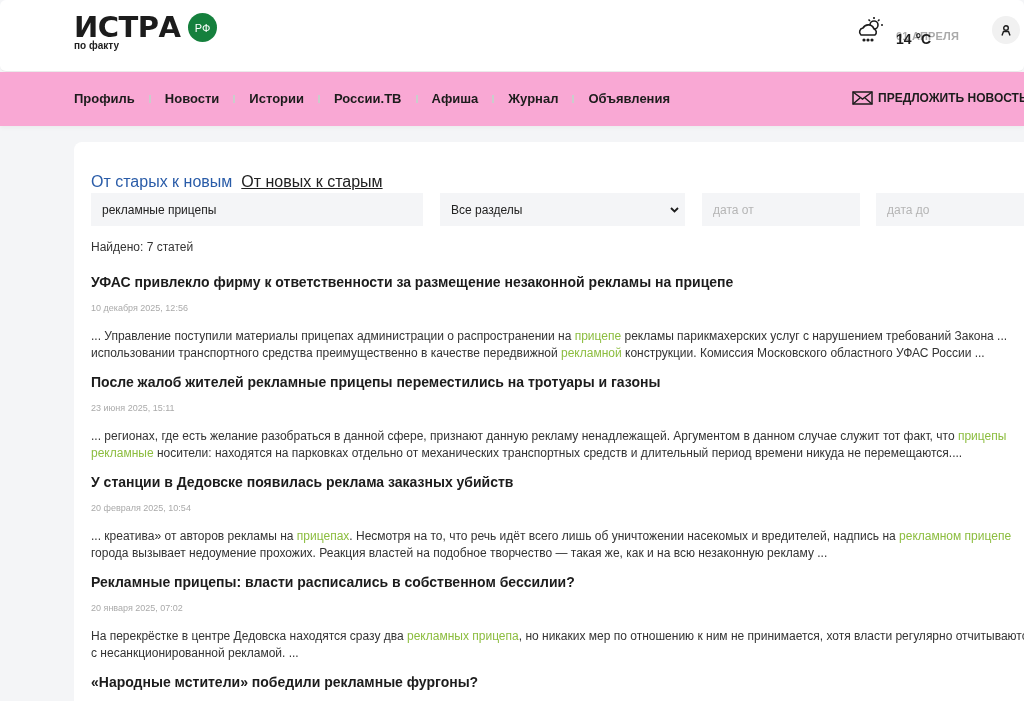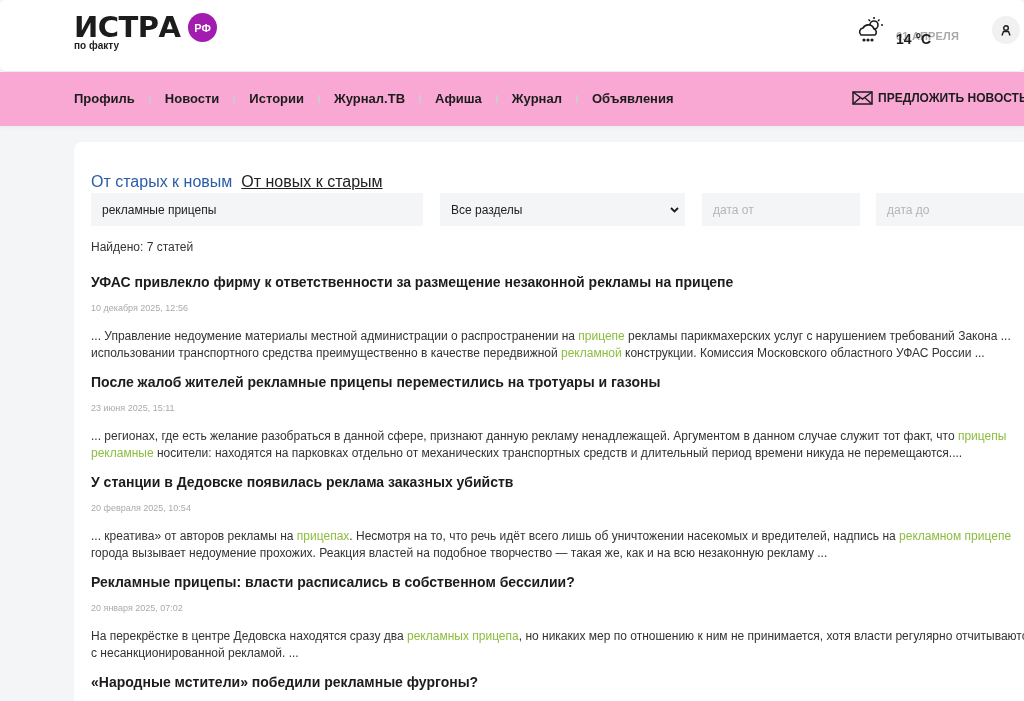--- a/index.html
+++ b/index.html
@@ -2,21 +2,21 @@
 <html><head>
 <meta charset="utf-8">
 <style>
   * { box-sizing: border-box; margin: 0; padding: 0; }
   html, body { width: 1024px; height: 701px; overflow: hidden; }
   body { background: #f4f5f7; font-family: "Liberation Sans", "DejaVu Sans", sans-serif; color: #222; position: relative; }
 
   .topbar { position: absolute; left: 0; top: 0; width: 1024px; height: 72px; background: #fff; border-bottom: 1px solid #ececec; border-radius: 6px; }
   .logo { position: absolute; left: 74px; top: 12px; width: 150px; height: 42px; }
   .logo-word { position: absolute; left: 0; top: 0; font-family: "DejaVu Sans", sans-serif; font-weight: bold; font-size: 29px; letter-spacing: -0.5px; color: #1c1c1c; line-height: 30px; }
-  .logo-rf { position: absolute; left: 114px; top: 1px; width: 29px; height: 29px; border-radius: 50%; background: #a21caf; color: #fff; font-weight: bold; font-size: 11px; display: flex; align-items: center; justify-content: center; }
+  .logo-rf { position: absolute; left: 114px; top: 1px; width: 29px; height: 29px; border-radius: 50%; background: #15803d; color: #fff; font-weight: normal; font-size: 11px; display: flex; align-items: center; justify-content: center; }
   .logo-tag { position: absolute; left: 0; top: 28px; font-size: 10px; color: #222; font-weight: bold; }
 
   .weather { position: absolute; left: 856px; top: 14px; width: 110px; height: 40px; }
   .weather-icon { position: absolute; left: 0; top: 2px; width: 28px; height: 28px; }
   .weather-date { position: absolute; left: 40px; top: 8px; font-size: 11px; color: #aaa; font-weight: bold; letter-spacing: 0.2px; margin-top: 8px; }
   .weather-temp { position: absolute; left: 40px; top: 17px; font-size: 14px; color: #1c1c1c; font-weight: bold; }
   .user-btn { position: absolute; left: 992px; top: 16px; width: 28px; height: 28px; border-radius: 50%; background: #f1f1f1; display: flex; align-items: center; justify-content: center; cursor: pointer; }
 
   .navbar { position: absolute; left: 0; top: 72px; width: 1024px; height: 54px; background: #f9a8d4; box-shadow: 0 2px 4px rgba(0,0,0,0.04); }
   .nav { position: absolute; left: 74px; top: 19px; display: flex; align-items: center; }
@@ -80,21 +80,21 @@
 </div>
 
 <div class="navbar">
   <div class="nav">
     <span class="nav-item">Профиль</span>
     <span class="nav-sep"></span>
     <span class="nav-item">Новости</span>
     <span class="nav-sep"></span>
     <span class="nav-item">Истории</span>
     <span class="nav-sep"></span>
-    <span class="nav-item">Журнал.ТВ</span>
+    <span class="nav-item">России.ТВ</span>
     <span class="nav-sep"></span>
     <span class="nav-item">Афиша</span>
     <span class="nav-sep"></span>
     <span class="nav-item">Журнал</span>
     <span class="nav-sep"></span>
     <span class="nav-item">Объявления</span>
   </div>
   <div class="suggest">
     <svg width="21" height="14" viewBox="0 0 21 14" fill="none" stroke="#1c1c1c" stroke-width="1.5">
       <rect x="1" y="1" width="19" height="12"></rect>
@@ -121,21 +121,21 @@
   <div class="field f-from">дата от</div>
   <div class="field f-to">дата до</div>
 
   <div class="found">Найдено: 7 статей</div>
 
   <div class="results" id="results">
       <div class="result">
         <a class="r-title">УФАС привлекло фирму к ответственности за размещение незаконной рекламы на прицепе</a>
         <div class="r-date">10 декабря 2025, 12:56</div>
         <div class="r-snip">
-          <div><span>... Управление недоумение материалы местной администрации о распространении на </span><span class="hl">прицепе</span><span> рекламы парикмахерских услуг с нарушением требований Закона ...</span></div>
+          <div><span>... Управление поступили материалы прицепах администрации о распространении на </span><span class="hl">прицепе</span><span> рекламы парикмахерских услуг с нарушением требований Закона ...</span></div>
           <div><span>использовании транспортного средства преимущественно в качестве передвижной </span><span class="hl">рекламной</span><span> конструкции. Комиссия Московского областного УФАС России ...</span></div>
         </div>
       </div>
       <div class="result">
         <a class="r-title">После жалоб жителей рекламные прицепы переместились на тротуары и газоны</a>
         <div class="r-date">23 июня 2025, 15:11</div>
         <div class="r-snip">
           <div><span>... регионах, где есть желание разобраться в данной сфере, признают данную рекламу ненадлежащей. Аргументом в данном случае служит тот факт, что </span><span class="hl">прицепы</span></div>
           <div><span class="hl">рекламные</span><span> носители: находятся на парковках отдельно от механических транспортных средств и длительный период времени никуда не перемещаются....</span></div>
         </div>

